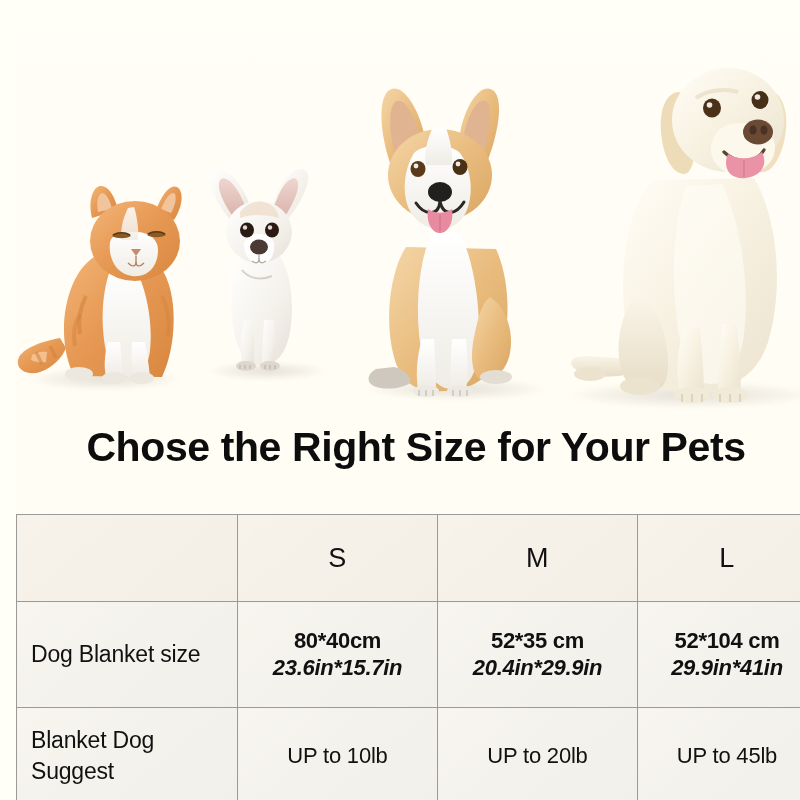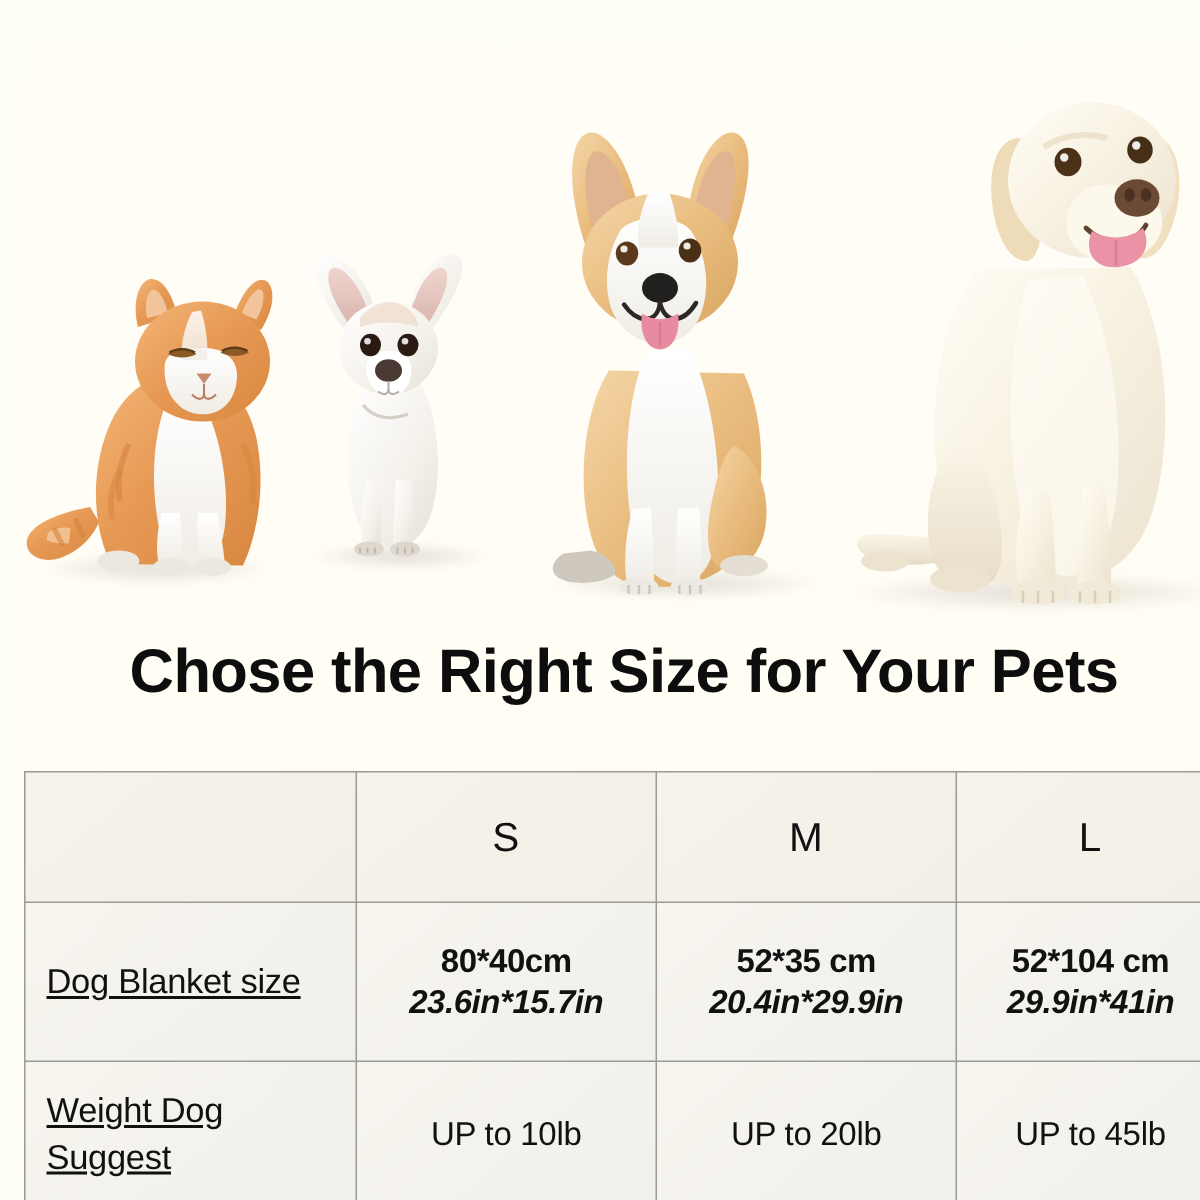--- a/index.html
+++ b/index.html
@@ -87,21 +87,20 @@
   }
   .size-table tr.row1 td { height: 105px; }
   .size-table tr.row2 td { height: 95px; }
 
   td.label-cell {
     padding-left: 14px;
     font-size: 23px;
     line-height: 1.32;
     letter-spacing: -0.2px;
     text-align: left;
-    text-decoration: underline;
   }
   td.blank-cell { }
   td.head-cell {
     text-align: center;
     font-size: 27px;
     font-weight: 500;
     letter-spacing: 0.5px;
   }
   td.value-cell {
     text-align: center;
@@ -397,21 +396,21 @@
           <span class="imperial">20.4in*29.9in</span>
         </td>
         <td class="value-cell">
           <span class="metric">52*104 cm</span>
           <span class="imperial">29.9in*41in</span>
         </td>
       </tr>
 
       <tr class="row2">
         <td class="label-cell">
-          <span class="lbl-line">Weight Dog</span>
+          <span class="lbl-line">Blanket Dog</span>
           <span class="lbl-line">Suggest</span>
         </td>
         <td class="weight-cell">UP to 10lb</td>
         <td class="weight-cell">UP to 20lb</td>
         <td class="weight-cell">UP to 45lb</td>
       </tr>
     </tbody>
   </table>
 
 </div>

